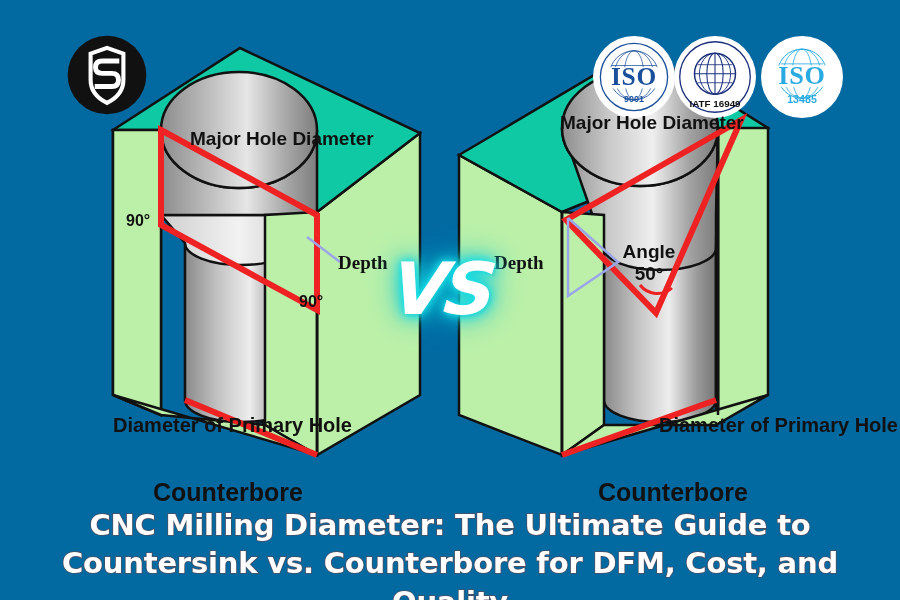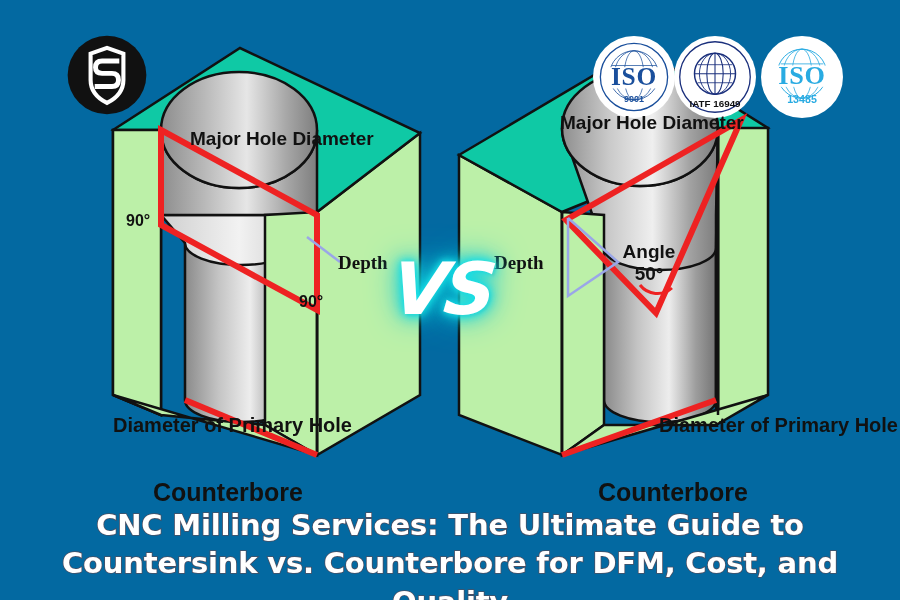--- a/index.html
+++ b/index.html
@@ -290,17 +290,17 @@
     <span>Diameter of Primary Hole</span>
   </div>
 
   <div class="lbl lbl-name" id="name-right">Counterbore</div>
 
   <div id="vs-badge">
     <span class="vs-text">VS</span>
   </div>
 
   <div id="title">
-    <span class="tline">CNC Milling Services: The Ultimate Guide to</span>
+    <span class="tline">CNC Milling Diameter: The Ultimate Guide to</span>
     <span class="tline">Countersink vs. Counterbore for DFM, Cost, and Quality</span>
   </div>
 
 </div>
 
 </body></html>

